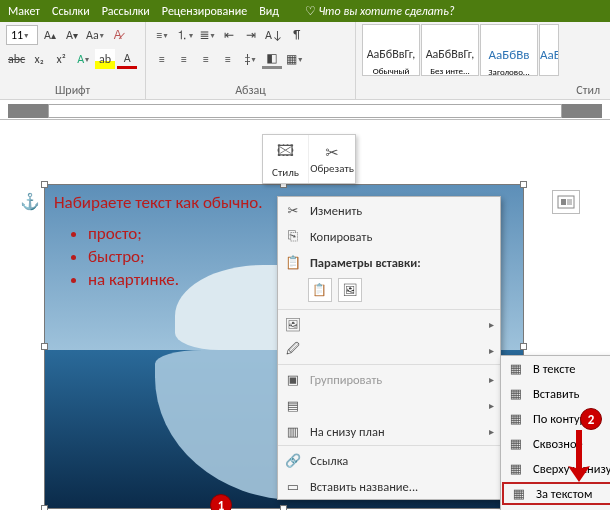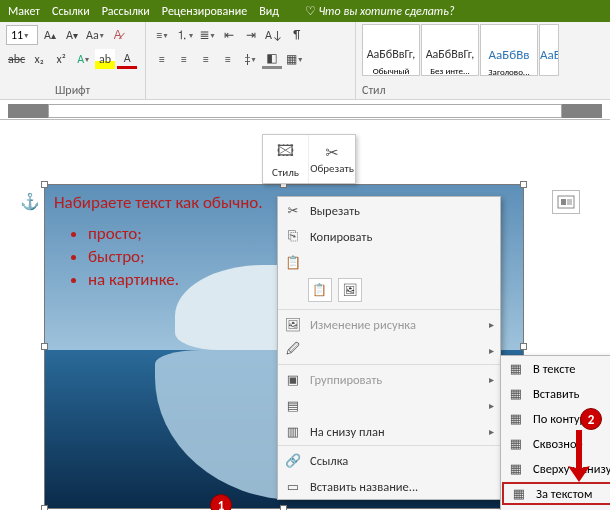--- a/index.html
+++ b/index.html
@@ -132,20 +132,21 @@
       <div class="row">
         <span class="btn">≡</span>
         <span class="btn">≡</span>
         <span class="btn">≡</span>
         <span class="btn">≡</span>
         <span class="btn">‡<span class="arrow-dn">▾</span></span>
         <span class="btn" style="border-bottom:3px solid #888">◧</span>
         <span class="btn">▦<span class="arrow-dn">▾</span></span>
       </div>
     </div>
+    <div class="group-label">Абзац</div>
   </div>
 
   <div class="group" style="flex:1;border-right:none">
     <div class="group-content">
       <div class="styles">
         <div class="style-box">
           <div class="sample">АаБбВвГг,</div>
           <div>Обычный</div>
         </div>
         <div class="style-box">
@@ -154,21 +155,21 @@
         </div>
         <div class="style-box blue">
           <div class="sample">АаБбВв</div>
           <div>Заголово...</div>
         </div>
         <div class="style-box blue" style="width:20px;overflow:hidden">
           <div class="sample">АаБбВв</div>
         </div>
       </div>
     </div>
-    <div class="group-label" style="text-align:left;padding-right:4px">Стил</div>
+    <div class="group-label" style="text-align:right;padding-right:4px">Стил</div>
   </div>
 </div>
 
 <div class="ruler">
   <div class="ruler-bar">
     <div class="ruler-dark" style="left:0;width:40px"></div>
     <div class="ruler-light" style="left:40px;right:40px"></div>
     <div class="ruler-dark" style="right:0;width:40px"></div>
   </div>
 </div>
@@ -219,37 +220,37 @@
     </div>
     <div class="mini-item">
       <span class="ico">✂</span>
       <span>Обрезать</span>
     </div>
   </div>
 
   <div class="ctx">
     <div class="ctx-item">
         <span class="ico">✂</span>
-        <span>Вырезать</span>
+        <span>Изменить</span>
       </div>
     <div class="ctx-item">
         <span class="ico">⎘</span>
         <span>Копировать</span>
       </div>
     <div class="ctx-item head">
         <span class="ico">📋</span>
+        <span>Параметры вставки:</span>
       </div>
     <div class="paste-row">
       <div class="paste-opt">📋</div>
       <div class="paste-opt">🖼</div>
     </div>
     <div class="ctx-sep"></div>
     <div class="ctx-item disabled">
         <span class="ico">🖼</span>
-        <span>Изменение рисунка</span>
         <span class="arr">▸</span>
       </div>
     <div class="ctx-item">
         <span class="ico">🖉</span>
         <span class="arr">▸</span>
       </div>
     <div class="ctx-sep"></div>
     <div class="ctx-item disabled">
         <span class="ico">▣</span>
         <span>Группировать</span>

